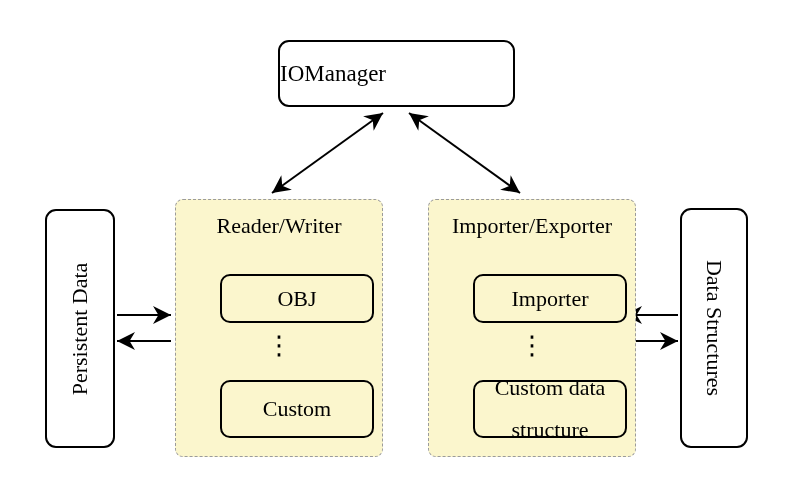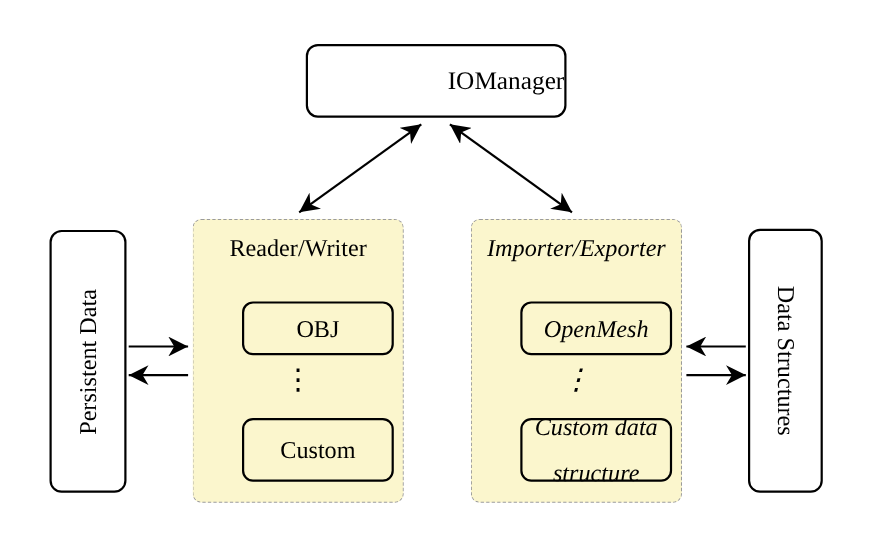--- a/index.html
+++ b/index.html
@@ -10,26 +10,26 @@
   body{background:var(--background);font-family:"Liberation Serif","DejaVu Serif",serif;color:#000;}
   .canvas{position:relative;width:800px;height:489px;background:var(--background);overflow:hidden;}
 
   .arrow-layer{position:absolute;left:0;top:0;width:800px;height:489px;pointer-events:none;}
   .arrow-layer line{stroke:var(--arrow);stroke-width:2;}
   .arrow-layer .head{fill:var(--arrow);}
 
   .node{
     position:absolute;background:var(--node-fill);
     border:2.5px solid var(--node-border);border-radius:11px;
-    display:flex;align-items:center;justify-content:flex-end;
+    display:flex;align-items:center;justify-content:flex-start;
   }
   .node-label{font-size:23px;}
 
   .panel{
-    position:absolute;width:192px;height:258px;
+    position:absolute;width:208px;height:258px;
     background:var(--panel-fill);
     border:1.8px dashed var(--panel-border);border-radius:8px;padding-left:16px;
   }
   .panel-title{
     position:absolute;top:13px;left:0;width:100%;
     text-align:center;font-size:22px;
   }
   .item-box{
     position:absolute;left:8px;right:8px;
     border:2.5px solid var(--node-border);border-radius:10px;
@@ -87,24 +87,24 @@
     <div class="item-box first">
       <span class="item-line">OBJ</span>
       <span class="item-line"></span>
     </div>
     <div class="ellipsis">⋮</div>
     <div class="item-box second">
       <span class="item-line">Custom</span>
     </div>
   </div>
 
-  <div class="panel" style="left:428px;top:199px;font-style:italic;">
+  <div class="panel" style="left:428px;top:199px;">
     <div class="panel-title">Importer/Exporter</div>
     <div class="item-box first">
-      <span class="item-line">OpenMesh</span>
+      <span class="item-line">Importer</span>
       <span class="item-line"></span>
     </div>
     <div class="ellipsis">⋮</div>
     <div class="item-box second">
       <span class="item-line">Custom data</span>
       <span class="item-line">structure</span>
     </div>
   </div>
 
 </div>

